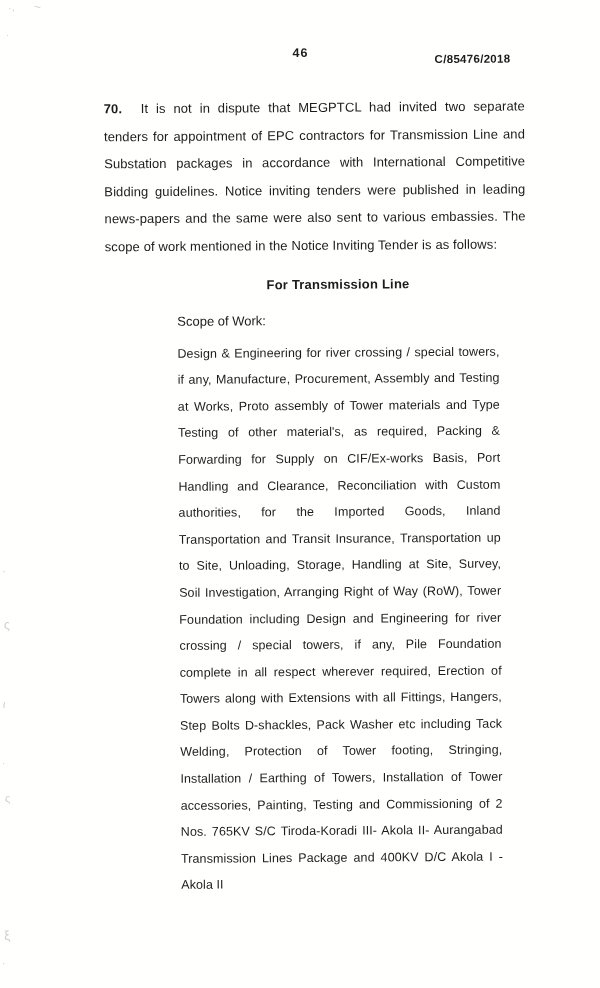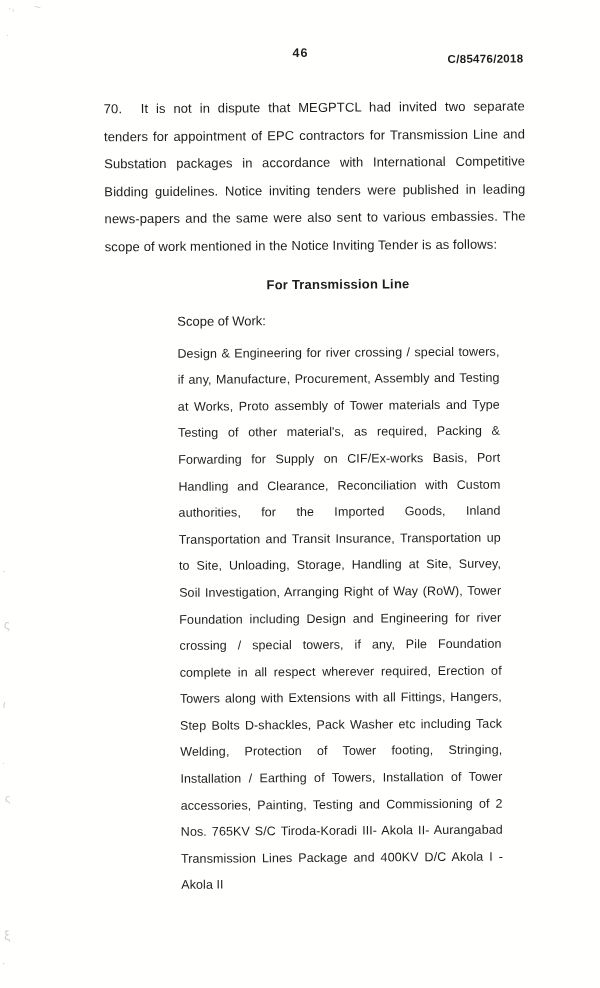--- a/index.html
+++ b/index.html
@@ -18,37 +18,37 @@
   .tilt {
     transform:rotate(-0.4deg);
     transform-origin:50% 0;
   }
   .page-number {
     position:absolute; top:46px; left:0;
     width:600px; text-align:center;
     font-size:12.5px; letter-spacing:1px; font-weight:600;
   }
   .case-ref {
-    position:absolute; top:54px; right:77px;
+    position:absolute; top:54px; right:90px;
     font-size:11.5px; font-weight:600; letter-spacing:0.3px;
   }
   .content {
     position:relative;
     padding:94px 76px 0 103px;
   }
   .para70 {
     font-size:13px;
     line-height:27.6px;
     text-align:justify;
     letter-spacing:0.1px;
   }
   .para-num {
     display:inline-block;
     width:37px;
-    font-weight:400;
+    font-weight:700;
   }
   .section-heading {
     width:322px;
     margin:17px 0 0 72px;
     text-align:center;
     font-size:13px;
     font-weight:700;
     letter-spacing:0.2px;
   }
   .scope-label {

